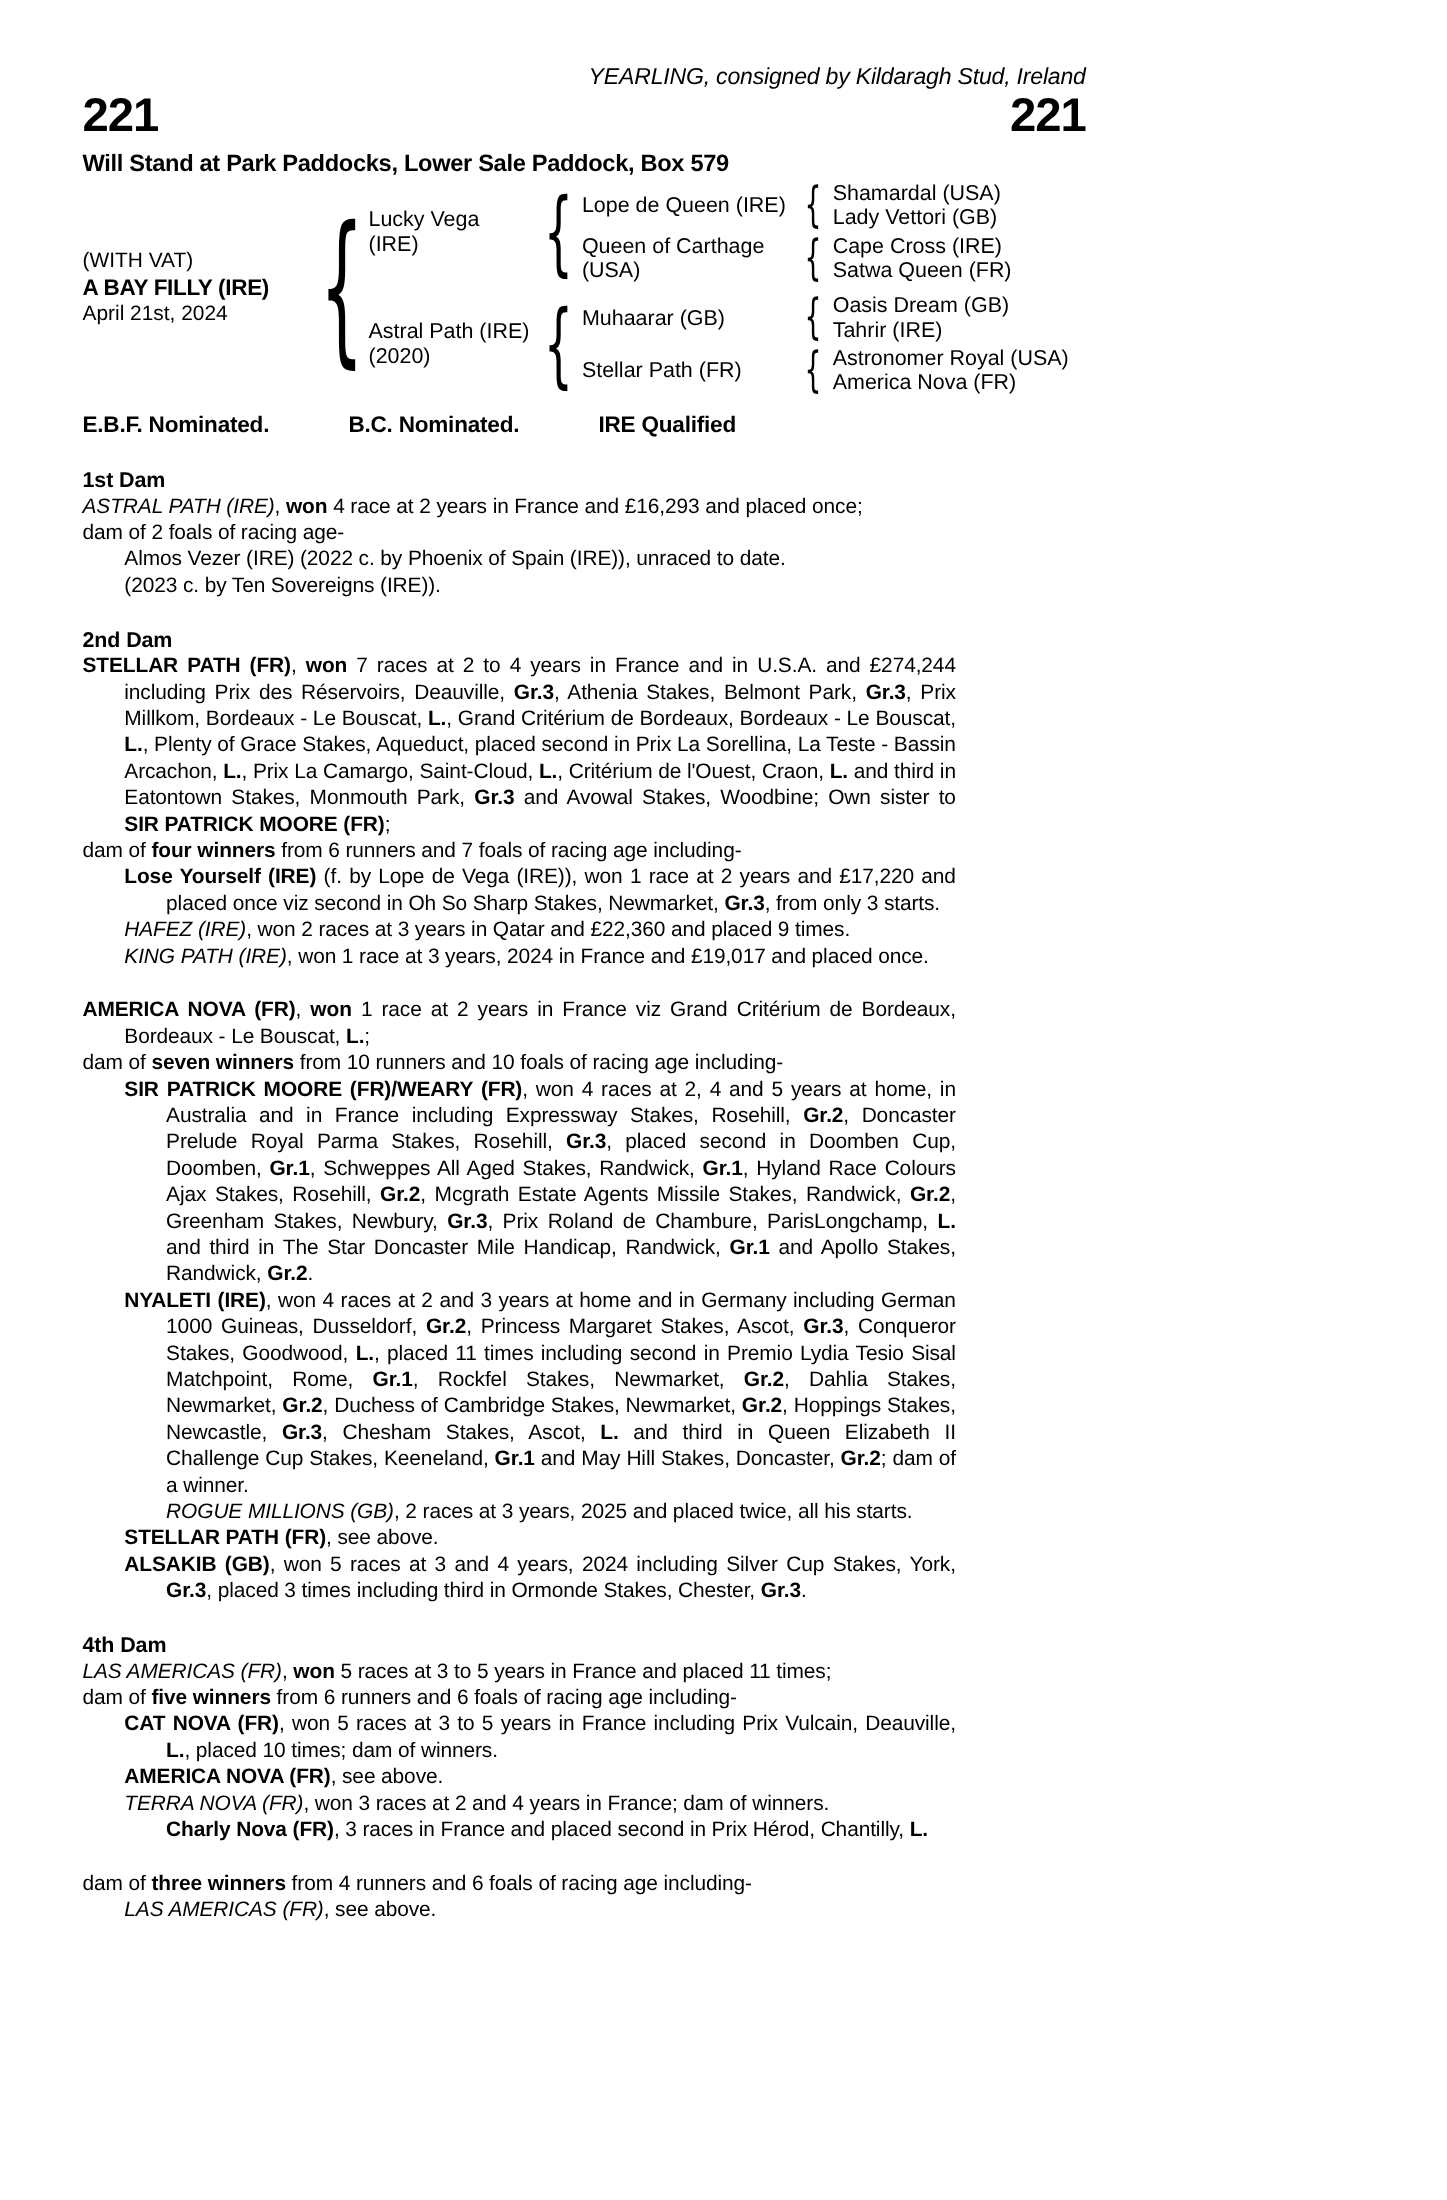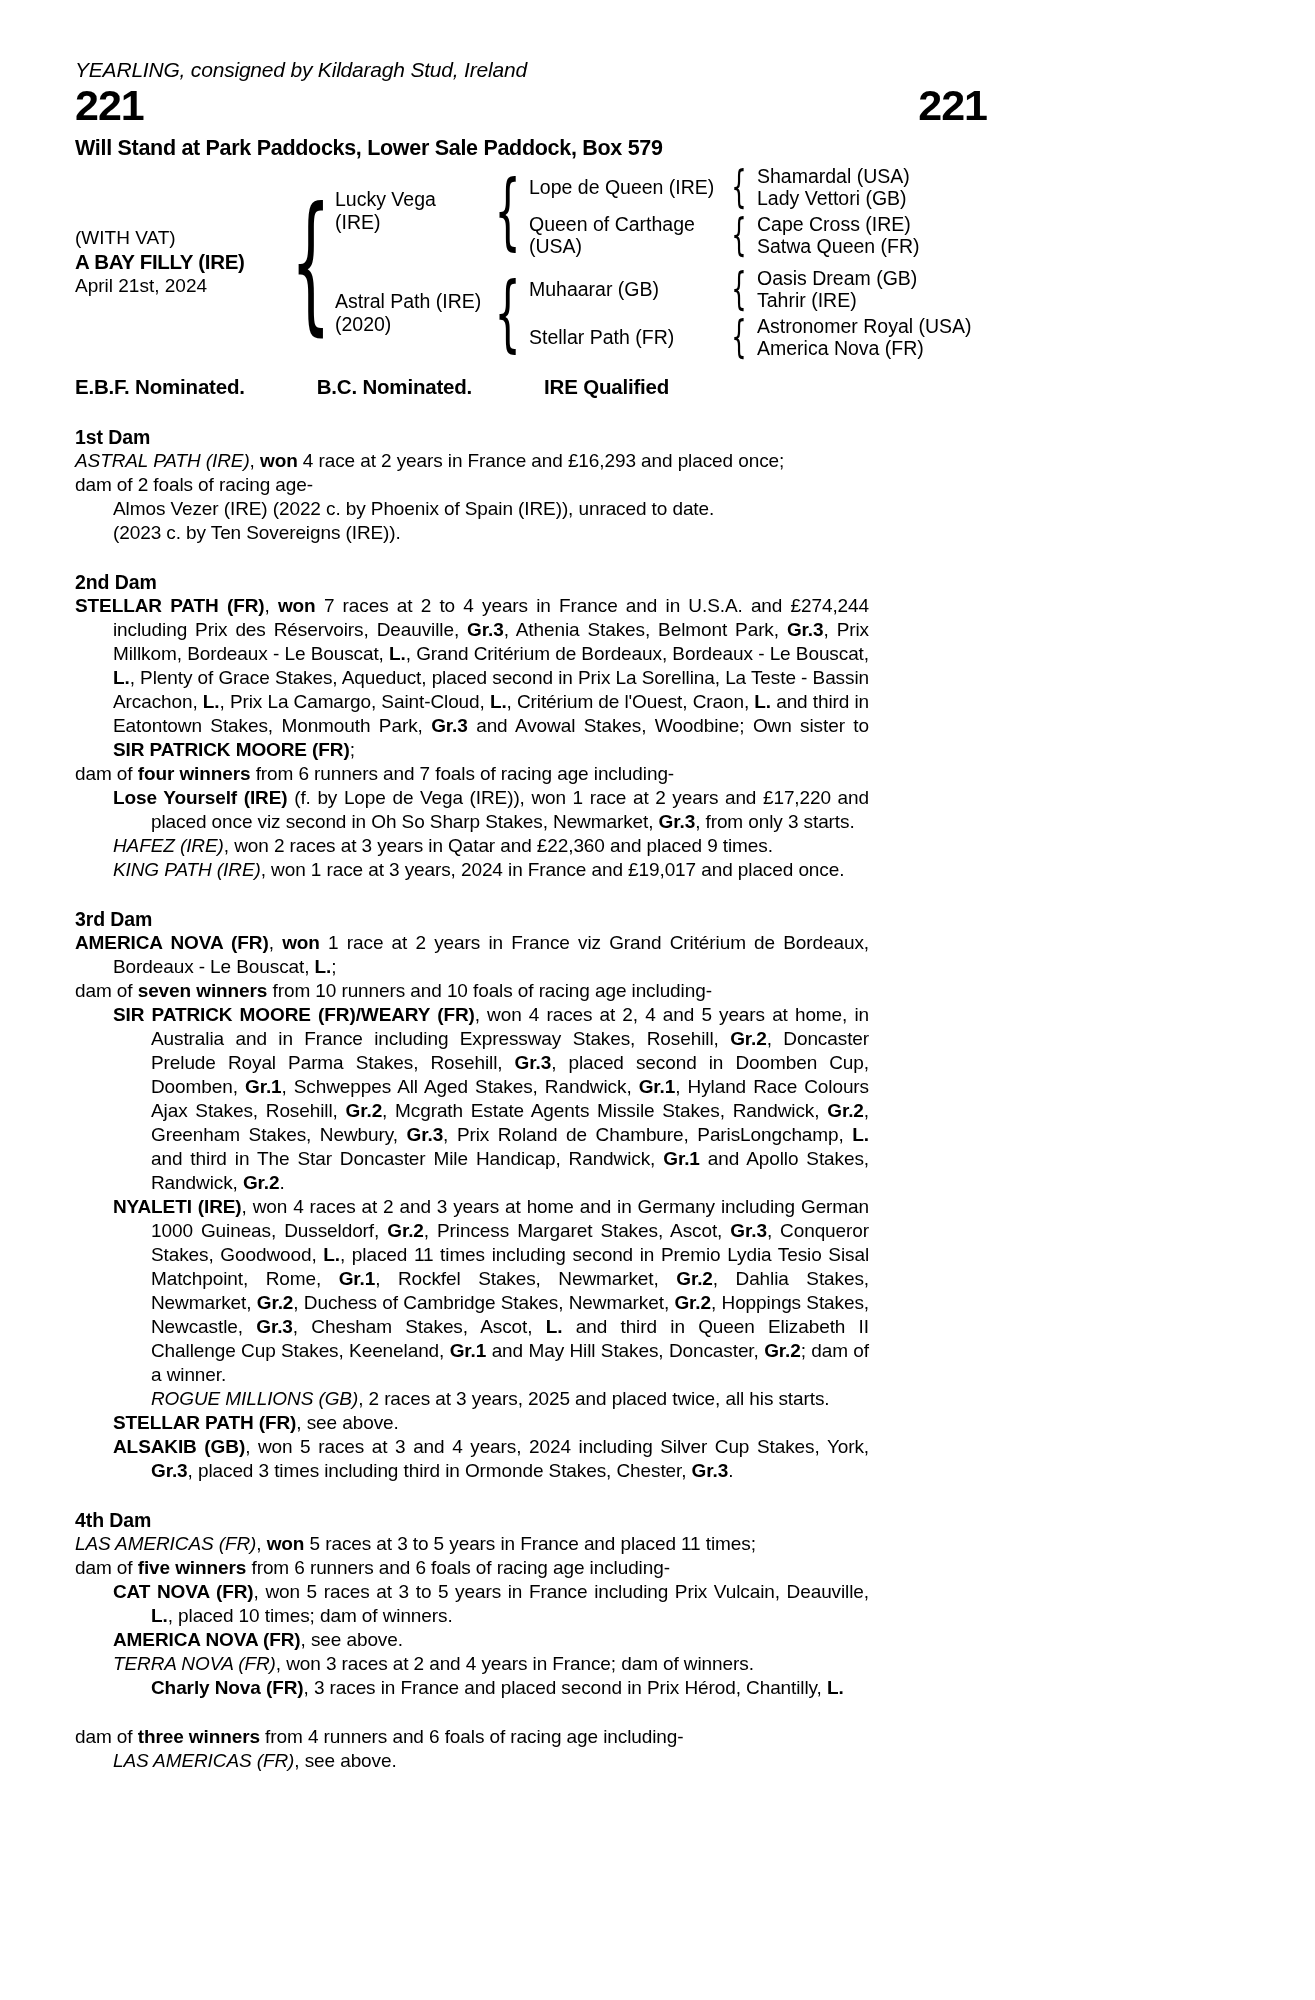--- a/index.html
+++ b/index.html
@@ -3,21 +3,21 @@
 <meta charset="utf-8">
 <style>
   * { margin:0; padding:0; box-sizing:border-box; }
   html, body { width:1315px; height:2000px; background:#ffffff; }
   body { font-family:"Liberation Sans", sans-serif; color:#000000; overflow:hidden; }
 
   .page { padding:58px 0 0 75px; }
 
   
   .header-block { width:912px; }
-  .consignor { font-style:italic; font-size:21px; text-align:left; letter-spacing:-0.2px; }
+  .consignor { font-style:italic; font-size:21px; text-align:right; letter-spacing:-0.2px; }
   .lot-row { display:flex; justify-content:space-between; align-items:flex-start; margin-top:2px; }
   .lot-number { font-size:43px; font-weight:bold; line-height:1.0; letter-spacing:-1px; }
   .stand-line { font-size:21.5px; font-weight:bold; letter-spacing:-0.3px; margin-top:9px; }
 
   
   .pedigree { display:flex; align-items:center; margin-top:4px; width:930px; }
   .ped-subject { width:212px; font-size:19px; line-height:24px; }
   .subject-name { font-weight:bold; font-size:20.5px; letter-spacing:-0.3px; }
   .brace { display:flex; align-items:center; justify-content:center; font-family:"DejaVu Sans", sans-serif; }
   .brace span { display:block; line-height:1; }
@@ -175,21 +175,20 @@
       </div>
       <div class="dam-section">
         <div class="dam-heading">2nd Dam</div>
         <div class="cat-par ind0 hang"><span class="seg-b">STELLAR PATH (FR)</span><span>, </span><span class="seg-b">won</span><span> 7 races at 2 to 4 years in France and in U.S.A. and £274,244 including Prix des Réservoirs, Deauville, </span><span class="seg-b">Gr.3</span><span>, Athenia Stakes, Belmont Park, </span><span class="seg-b">Gr.3</span><span>, Prix Millkom, Bordeaux - Le Bouscat, </span><span class="seg-b">L.</span><span>, Grand Critérium de Bordeaux, Bordeaux - Le Bouscat, </span><span class="seg-b">L.</span><span>, Plenty of Grace Stakes, Aqueduct, placed second in Prix La Sorellina, La Teste - Bassin Arcachon, </span><span class="seg-b">L.</span><span>, Prix La Camargo, Saint-Cloud, </span><span class="seg-b">L.</span><span>, Critérium de l'Ouest, Craon, </span><span class="seg-b">L.</span><span> and third in Eatontown Stakes, Monmouth Park, </span><span class="seg-b">Gr.3</span><span> and Avowal Stakes, Woodbine; Own sister to </span><span class="seg-b">SIR PATRICK MOORE (FR)</span><span>;</span></div>
         <div class="cat-par ind0"><span>dam of </span><span class="seg-b">four winners</span><span> from 6 runners and 7 foals of racing age including-</span></div>
         <div class="cat-par ind1 hang"><span class="seg-b">Lose Yourself (IRE)</span><span> (f. by Lope de Vega (IRE)), won 1 race at 2 years and £17,220 and placed once viz second in Oh So Sharp Stakes, Newmarket, </span><span class="seg-b">Gr.3</span><span>, from only 3 starts.</span></div>
         <div class="cat-par ind1 hang"><span class="seg-i">HAFEZ (IRE)</span><span>, won 2 races at 3 years in Qatar and £22,360 and placed 9 times.</span></div>
         <div class="cat-par ind1 hang"><span class="seg-i">KING PATH (IRE)</span><span>, won 1 race at 3 years, 2024 in France and £19,017 and placed once.</span></div>
       </div>
       <div class="dam-section">
-        <div class="dam-heading">3rd Dam</div>
         <div class="cat-par ind0 hang"><span class="seg-b">AMERICA NOVA (FR)</span><span>, </span><span class="seg-b">won</span><span> 1 race at 2 years in France viz Grand Critérium de Bordeaux, Bordeaux - Le Bouscat, </span><span class="seg-b">L.</span><span>;</span></div>
         <div class="cat-par ind0"><span>dam of </span><span class="seg-b">seven winners</span><span> from 10 runners and 10 foals of racing age including-</span></div>
         <div class="cat-par ind1 hang"><span class="seg-b">SIR PATRICK MOORE (FR)/WEARY (FR)</span><span>, won 4 races at 2, 4 and 5 years at home, in Australia and in France including Expressway Stakes, Rosehill, </span><span class="seg-b">Gr.2</span><span>, Doncaster Prelude Royal Parma Stakes, Rosehill, </span><span class="seg-b">Gr.3</span><span>, placed second in Doomben Cup, Doomben, </span><span class="seg-b">Gr.1</span><span>, Schweppes All Aged Stakes, Randwick, </span><span class="seg-b">Gr.1</span><span>, Hyland Race Colours Ajax Stakes, Rosehill, </span><span class="seg-b">Gr.2</span><span>, Mcgrath Estate Agents Missile Stakes, Randwick, </span><span class="seg-b">Gr.2</span><span>, Greenham Stakes, Newbury, </span><span class="seg-b">Gr.3</span><span>, Prix Roland de Chambure, ParisLongchamp, </span><span class="seg-b">L.</span><span> and third in The Star Doncaster Mile Handicap, Randwick, </span><span class="seg-b">Gr.1</span><span> and Apollo Stakes, Randwick, </span><span class="seg-b">Gr.2</span><span>.</span></div>
         <div class="cat-par ind1 hang"><span class="seg-b">NYALETI (IRE)</span><span>, won 4 races at 2 and 3 years at home and in Germany including German 1000 Guineas, Dusseldorf, </span><span class="seg-b">Gr.2</span><span>, Princess Margaret Stakes, Ascot, </span><span class="seg-b">Gr.3</span><span>, Conqueror Stakes, Goodwood, </span><span class="seg-b">L.</span><span>, placed 11 times including second in Premio Lydia Tesio Sisal Matchpoint, Rome, </span><span class="seg-b">Gr.1</span><span>, Rockfel Stakes, Newmarket, </span><span class="seg-b">Gr.2</span><span>, Dahlia Stakes, Newmarket, </span><span class="seg-b">Gr.2</span><span>, Duchess of Cambridge Stakes, Newmarket, </span><span class="seg-b">Gr.2</span><span>, Hoppings Stakes, Newcastle, </span><span class="seg-b">Gr.3</span><span>, Chesham Stakes, Ascot, </span><span class="seg-b">L.</span><span> and third in Queen Elizabeth II Challenge Cup Stakes, Keeneland, </span><span class="seg-b">Gr.1</span><span> and May Hill Stakes, Doncaster, </span><span class="seg-b">Gr.2</span><span>; dam of a winner.</span></div>
         <div class="cat-par ind2 hang"><span class="seg-i">ROGUE MILLIONS (GB)</span><span>, 2 races at 3 years, 2025 and placed twice, all his starts.</span></div>
         <div class="cat-par ind1 hang"><span class="seg-b">STELLAR PATH (FR)</span><span>, see above.</span></div>
         <div class="cat-par ind1 hang"><span class="seg-b">ALSAKIB (GB)</span><span>, won 5 races at 3 and 4 years, 2024 including Silver Cup Stakes, York, </span><span class="seg-b">Gr.3</span><span>, placed 3 times including third in Ormonde Stakes, Chester, </span><span class="seg-b">Gr.3</span><span>.</span></div>
       </div>
       <div class="dam-section">
         <div class="dam-heading">4th Dam</div>

